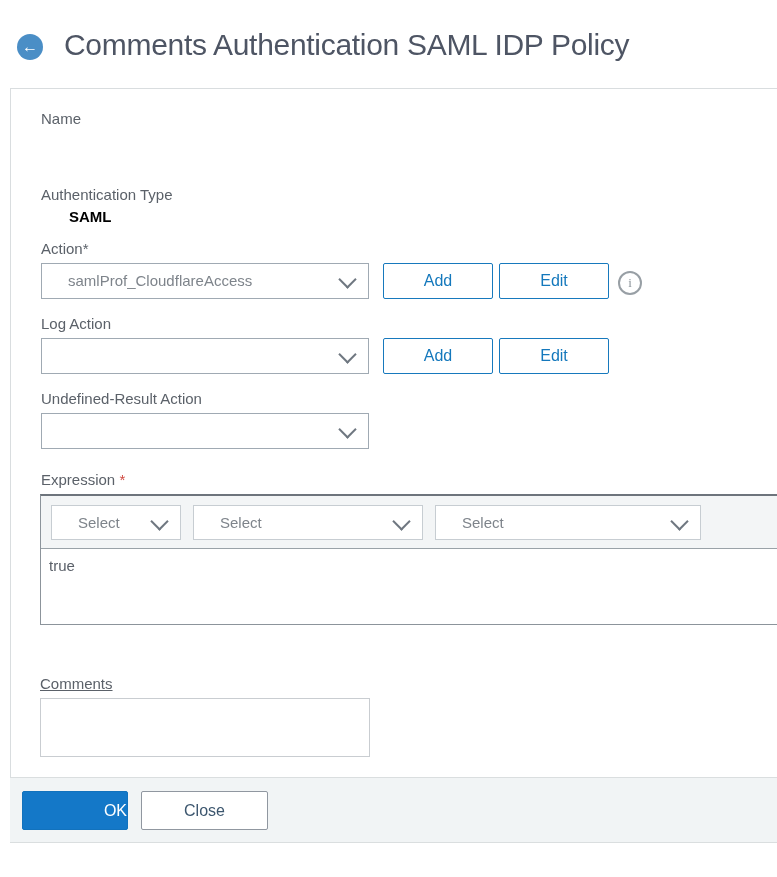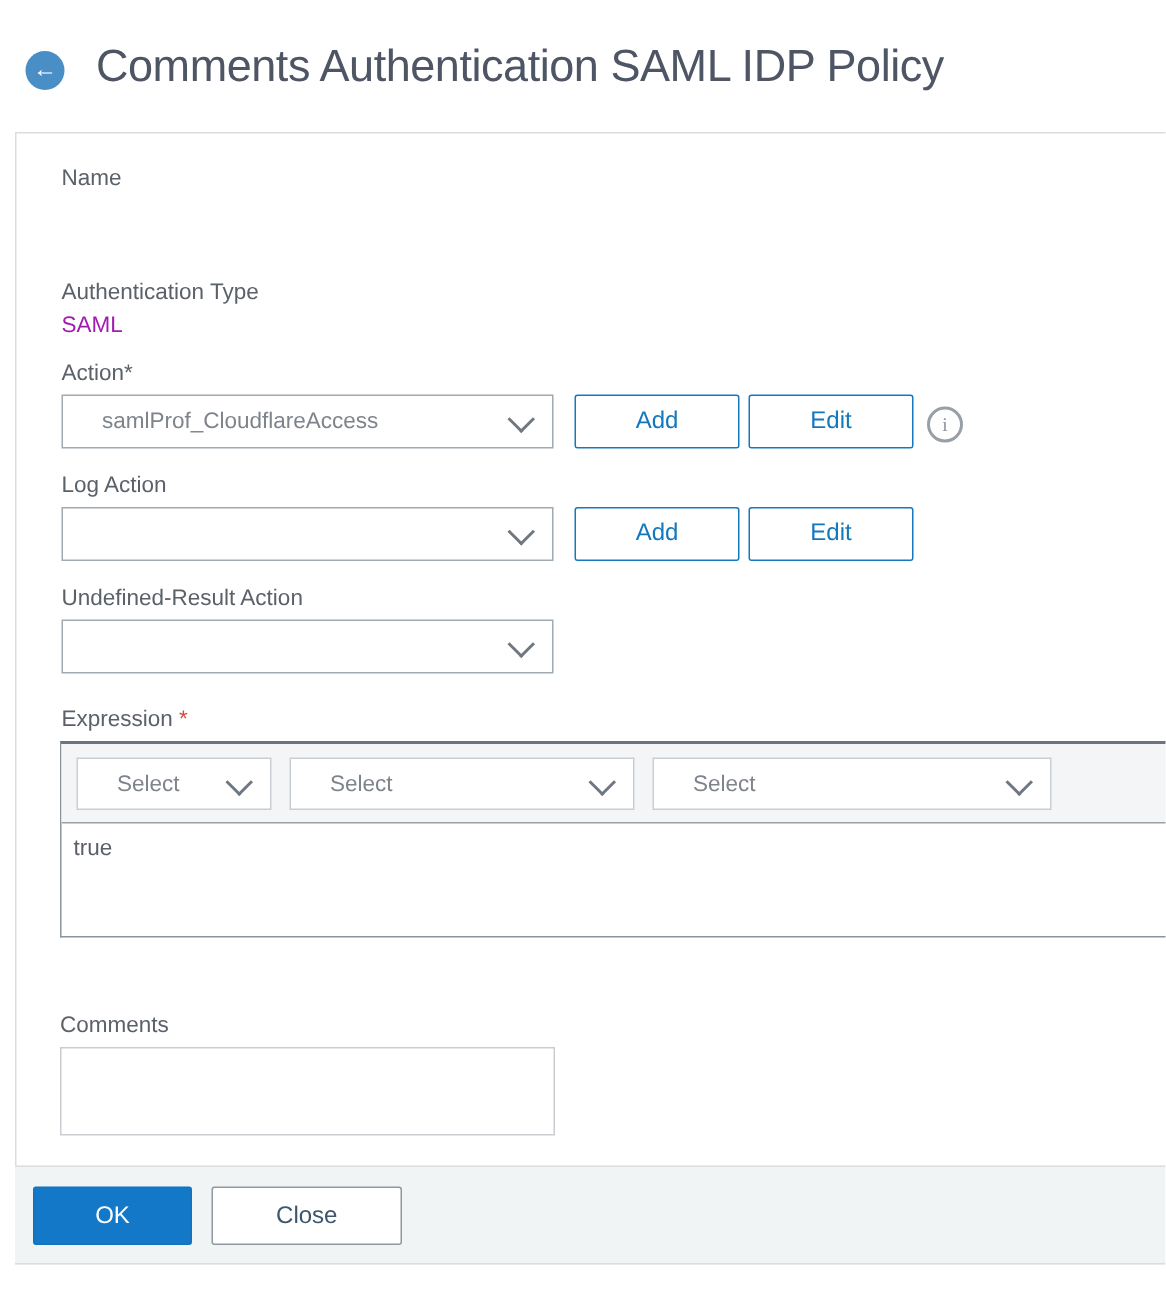--- a/index.html
+++ b/index.html
@@ -30,40 +30,40 @@
   .chev{position:absolute;right:14px;top:50%;width:11px;height:11px;margin-top:-8px;
     border-right:2px solid #6f7780;border-bottom:2px solid #6f7780;transform:rotate(45deg);}
 
   .btn-outline{position:absolute;box-sizing:border-box;width:110px;height:36px;background:#fff;
     border:1px solid #1779bd;color:#1478bc;font-size:16px;text-align:center;line-height:34px;
     border-radius:2px;cursor:pointer;}
   .info-icon{position:absolute;width:20px;height:20px;border:2px solid #989fa5;border-radius:50%;
     color:#8d959b;font-size:13px;text-align:center;line-height:20px;cursor:pointer;
     font-family:"Liberation Serif", serif;}
 
-  .bold-value{position:absolute;font-size:15px;font-weight:normal;color:#a21caf;}
+  .bold-value{position:absolute;font-size:15px;font-weight:bold;color:#000000;margin-left:28px;}
 
   
   .expr-box{position:absolute;left:40px;top:494px;width:1100px;height:131px;box-sizing:border-box;
     border:1px solid #8c949b;border-top:2px solid #6d747c;background:#fff;}
   .expr-toolbar{position:relative;height:53px;background:#f3f5f6;border-bottom:1px solid #9aa2a8;
     box-sizing:border-box;}
   .expr-toolbar .select{top:9px;height:35px;background:#fff;border:1px solid #c7cdd2;}
   .expr-text{position:relative;height:76px;padding:8px 0 0 8px;font-size:15px;color:#5a6069;
     cursor:text;}
 
   
   .comments-box{position:absolute;left:40px;top:698px;width:330px;height:59px;box-sizing:border-box;
     background:#fff;border:1px solid #c9cdd1;cursor:text;}
 
   
   .footer{position:absolute;left:10px;top:777px;width:767px;height:64px;background:#f1f4f5;
     border-top:1px solid #dadedf;border-bottom:1px solid #dadedf;}
   .ok-btn{position:absolute;left:12px;top:13px;width:106px;height:39px;background:#1478c8;
-    border:1px solid #1272bd;color:#fff;font-size:16px;text-align:center;line-height:37px;
+    border:1px solid #1272bd;color:#fff;font-size:16px;text-align:right;line-height:37px;
     border-radius:2px;cursor:pointer;box-sizing:border-box;}
   .close-btn{position:absolute;left:131px;top:13px;width:127px;height:39px;background:#fff;
     border:1px solid #9097a0;color:#3c566e;font-size:16px;text-align:center;line-height:37px;
     border-radius:2px;cursor:pointer;box-sizing:border-box;}
 </style>
 </head>
 <body>
 
 <div id="screen">
 
@@ -119,21 +119,21 @@
         <span class="chev"></span>
       </div>
       <div class="select" style="left:394px;width:266px;">
         <span class="val">Select</span>
         <span class="chev"></span>
       </div>
     </div>
     <div class="expr-text">true</div>
   </div>
 
-  <div class="field-label" style="left:40px;top:675px;">Comments</div>
+  <div class="field-label" style="left:40px;top:675px;text-decoration:underline;">Comments</div>
   <div class="comments-box"></div>
 
   <div class="footer">
     <div class="ok-btn">OK</div>
     <div class="close-btn">Close</div>
   </div>
 
 </div>
 
 </body></html>

